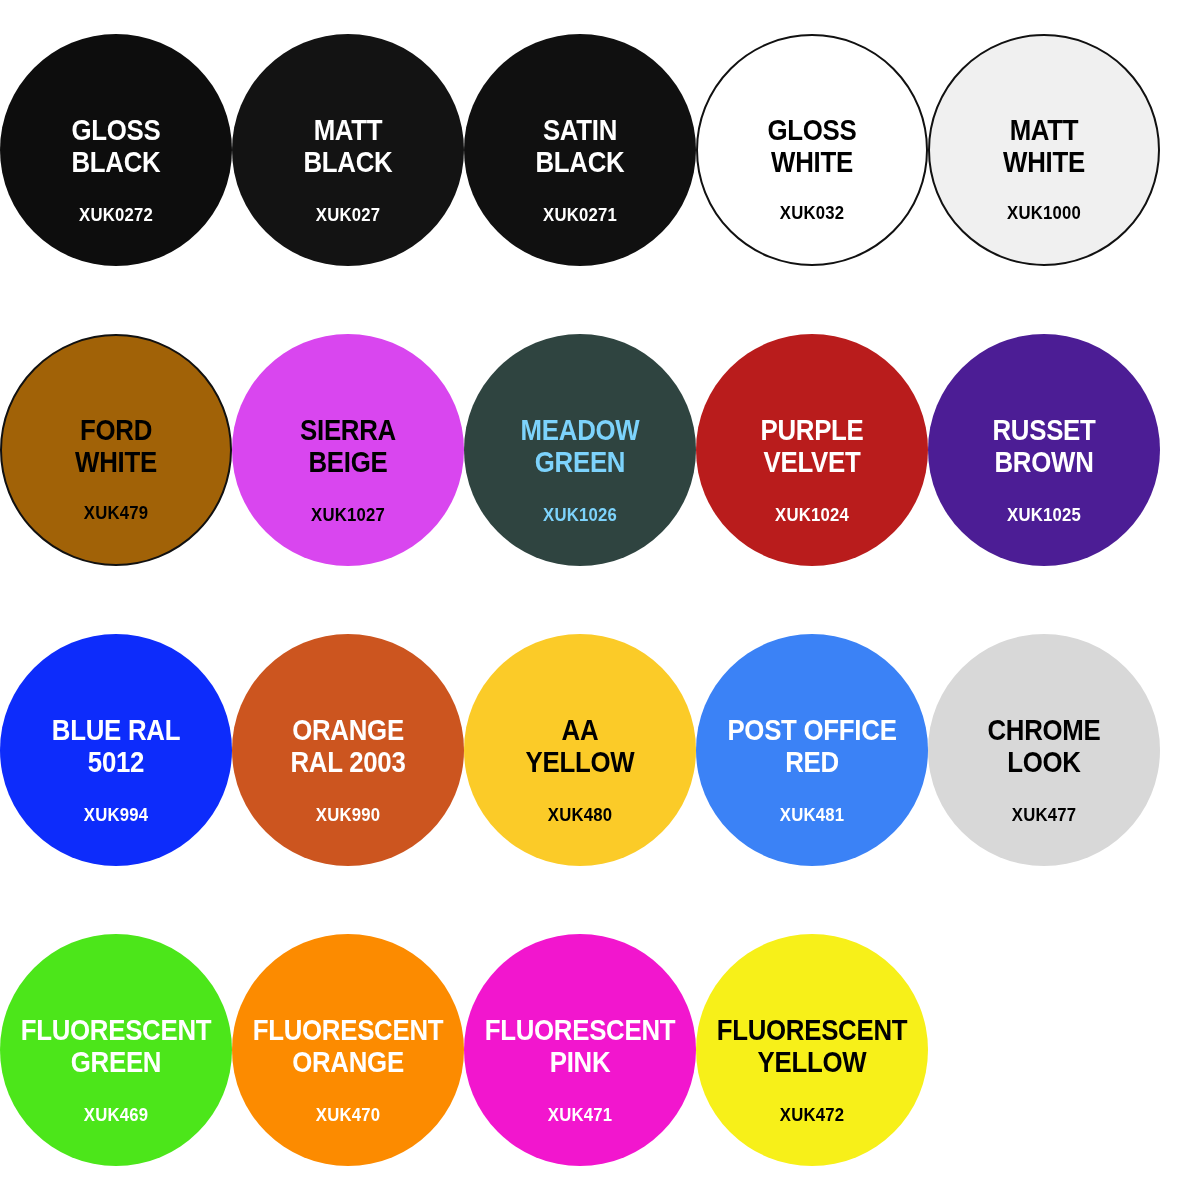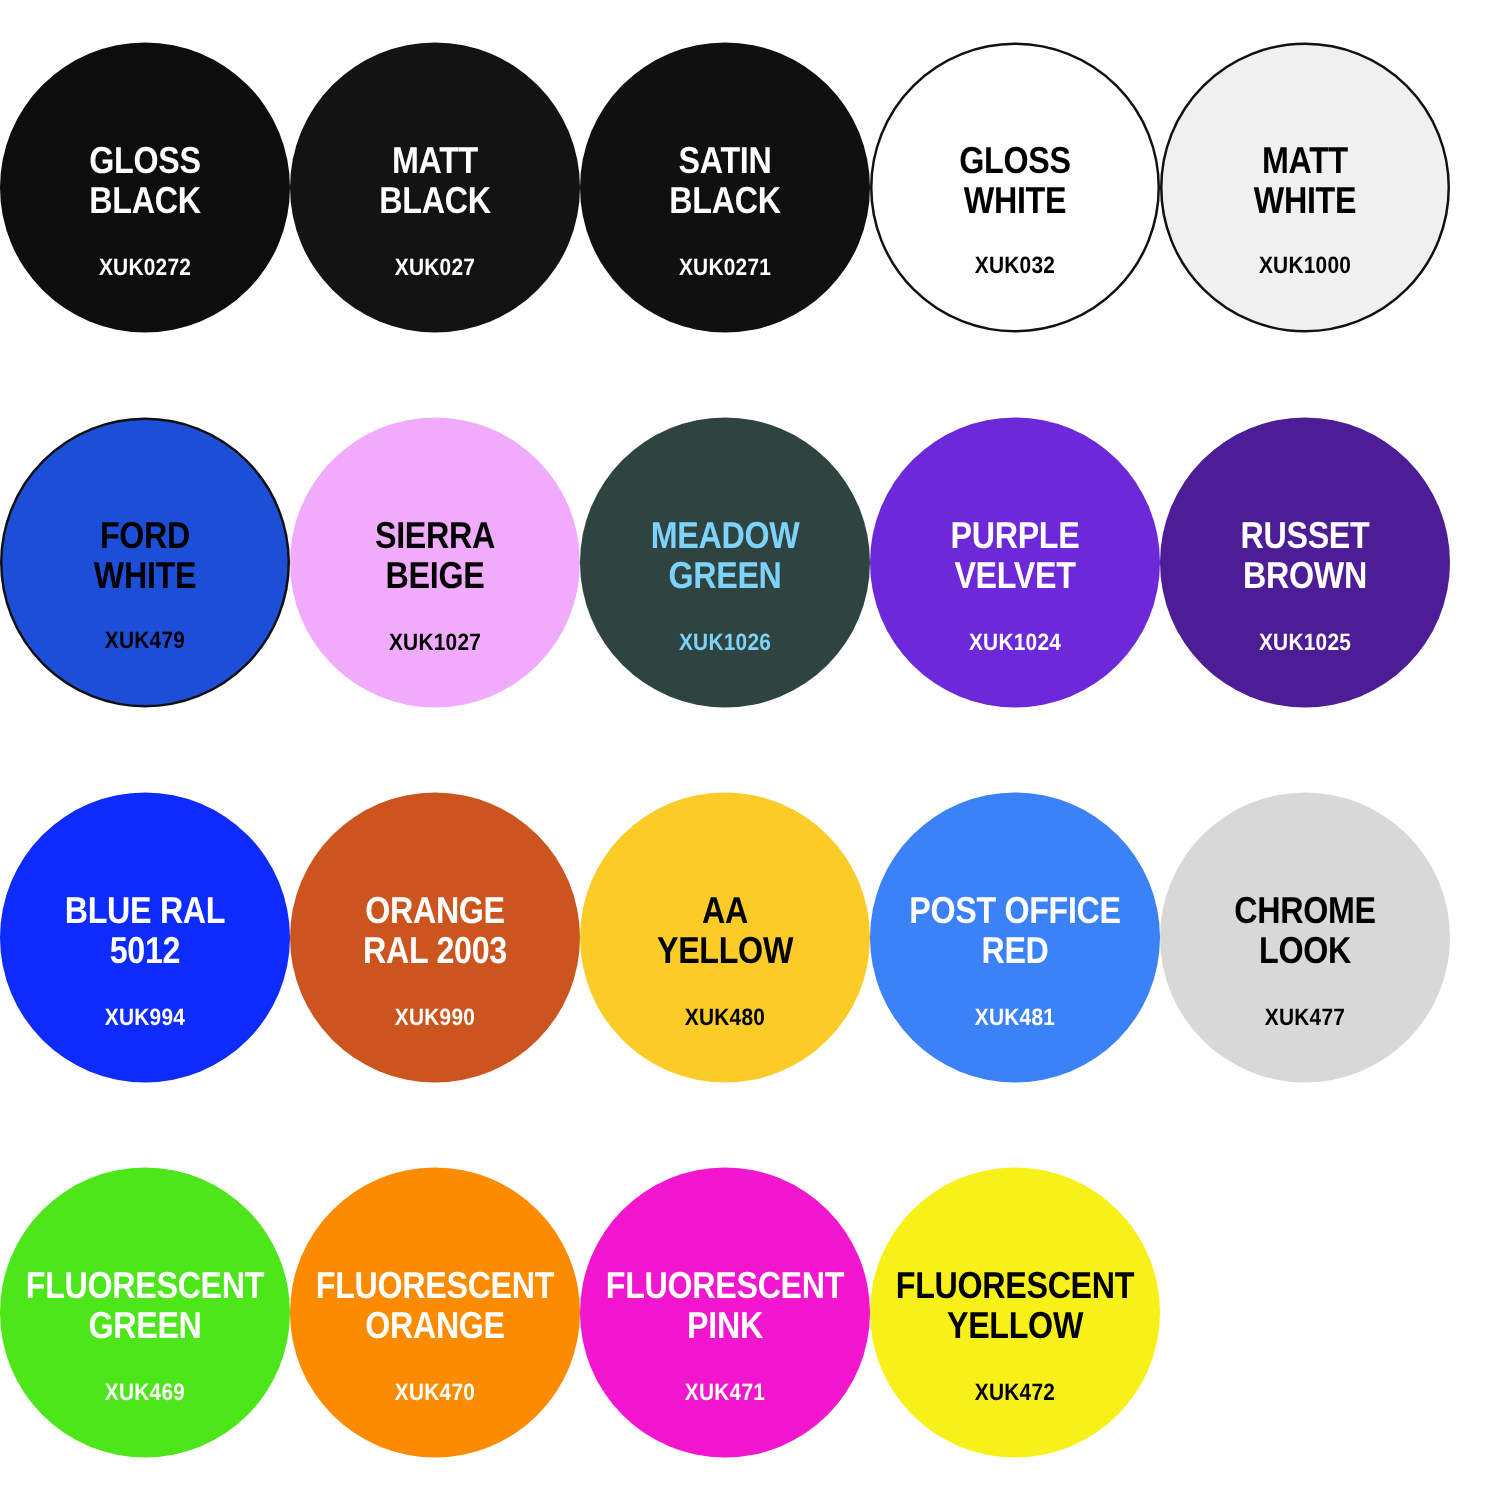--- a/index.html
+++ b/index.html
@@ -126,48 +126,48 @@
     <div class="swatch-cell">
       <div class="swatch-circle" style="background: rgb(240, 240, 240); color: rgb(0, 0, 0); border: 2px solid rgb(17, 17, 17);">
         <div class="swatch-name two-line">
           <span class="nline">MATT</span>
           <span class="nline">WHITE</span>
         </div>
         <div class="swatch-code">XUK1000</div>
       </div>
     </div>
     <div class="swatch-cell">
-      <div class="swatch-circle" style="background: #1d4ed8; color: rgb(0, 0, 0); border: 2px solid rgb(17, 17, 17);">
+      <div class="swatch-circle" style="background: #a16207; color: rgb(0, 0, 0); border: 2px solid rgb(17, 17, 17);">
         <div class="swatch-name two-line">
           <span class="nline">FORD</span>
           <span class="nline">WHITE</span>
         </div>
         <div class="swatch-code">XUK479</div>
       </div>
     </div>
     <div class="swatch-cell">
-      <div class="swatch-circle" style="background: #f0abfc; color: rgb(0, 0, 0);">
+      <div class="swatch-circle" style="background: #d946ef; color: rgb(0, 0, 0);">
         <div class="swatch-name two-line">
           <span class="nline">SIERRA</span>
           <span class="nline">BEIGE</span>
         </div>
         <div class="swatch-code">XUK1027</div>
       </div>
     </div>
     <div class="swatch-cell">
       <div class="swatch-circle" style="background: rgb(47, 68, 64); color: #7dd3fc;">
         <div class="swatch-name two-line">
           <span class="nline">MEADOW</span>
           <span class="nline">GREEN</span>
         </div>
         <div class="swatch-code">XUK1026</div>
       </div>
     </div>
     <div class="swatch-cell">
-      <div class="swatch-circle" style="background: #6d28d9; color: rgb(255, 255, 255); text-decoration: underline;">
+      <div class="swatch-circle" style="background: #b91c1c; color: rgb(255, 255, 255); text-decoration: underline;">
         <div class="swatch-name two-line">
           <span class="nline">PURPLE</span>
           <span class="nline">VELVET</span>
         </div>
         <div class="swatch-code">XUK1024</div>
       </div>
     </div>
     <div class="swatch-cell">
       <div class="swatch-circle" style="background: #4c1d95; color: rgb(255, 255, 255);">
         <div class="swatch-name two-line">

